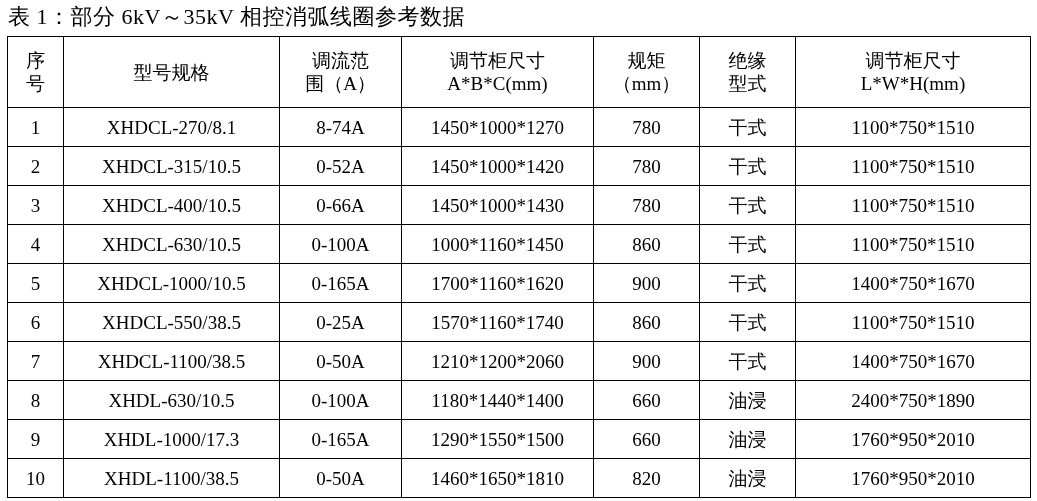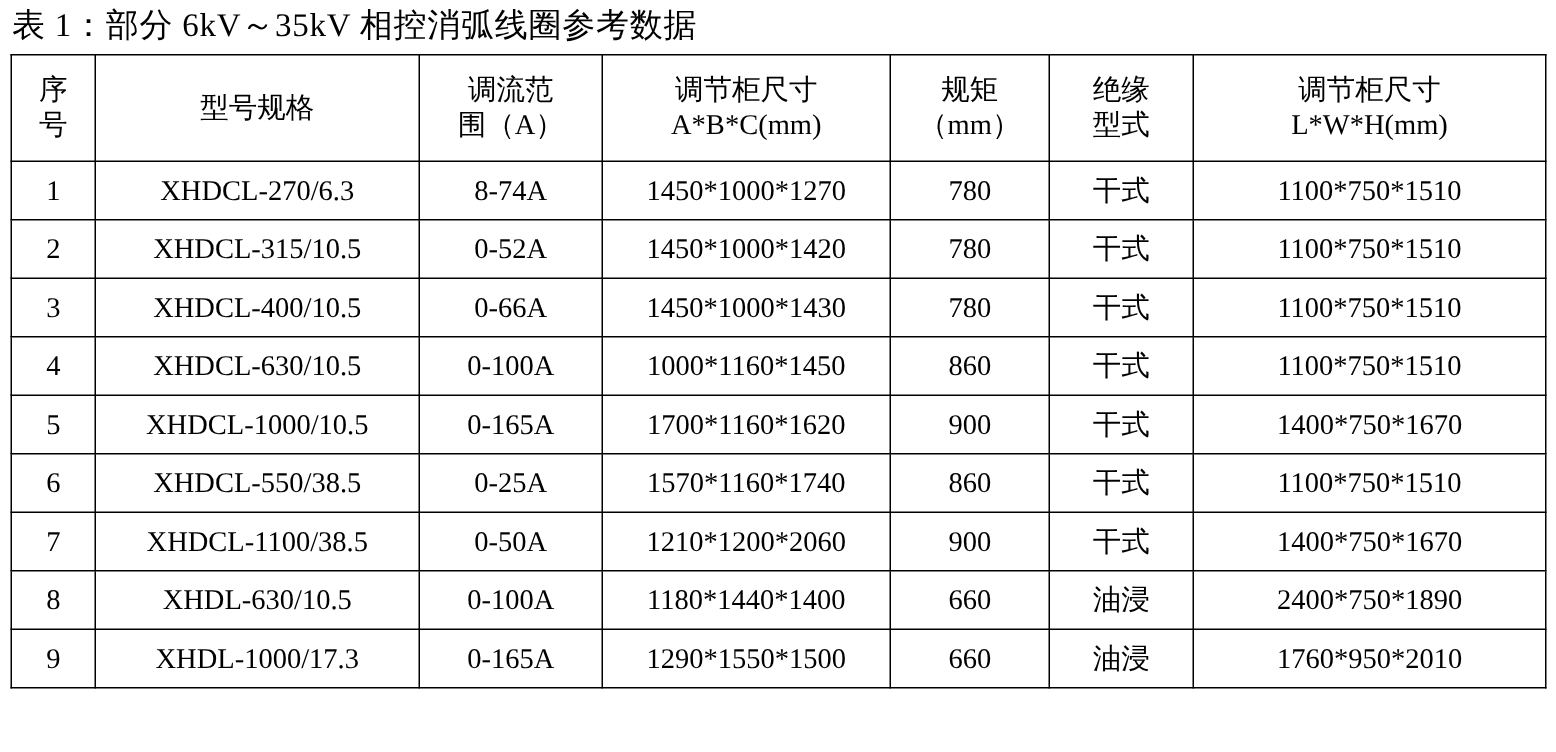--- a/index.html
+++ b/index.html
@@ -111,21 +111,21 @@
         </th>
         <th>
           <span class="hdr-line">调节柜尺寸</span>
           <span class="hdr-line">L*W*H(mm)</span>
         </th>
       </tr>
     </thead>
     <tbody>
       <tr>
         <td class="seq-cell">1</td>
-        <td class="model-cell">XHDCL-270/6.3</td>
+        <td class="model-cell">XHDCL-270/8.1</td>
         <td>8-74A</td>
         <td>1450*1000*1270</td>
         <td>780</td>
         <td>干式</td>
         <td>1100*750*1510</td>
       </tr>
       <tr>
         <td class="seq-cell">2</td>
         <td class="model-cell">XHDCL-315/10.5</td>
         <td>0-52A</td>
@@ -190,16 +190,25 @@
       </tr>
       <tr>
         <td class="seq-cell">9</td>
         <td class="model-cell">XHDL-1000/17.3</td>
         <td>0-165A</td>
         <td>1290*1550*1500</td>
         <td>660</td>
         <td>油浸</td>
         <td>1760*950*2010</td>
       </tr>
+      <tr>
+        <td class="seq-cell">10</td>
+        <td class="model-cell">XHDL-1100/38.5</td>
+        <td>0-50A</td>
+        <td>1460*1650*1810</td>
+        <td>820</td>
+        <td>油浸</td>
+        <td>1760*950*2010</td>
+      </tr>
     </tbody>
   </table>
 
 </div>
 
 </body></html>

